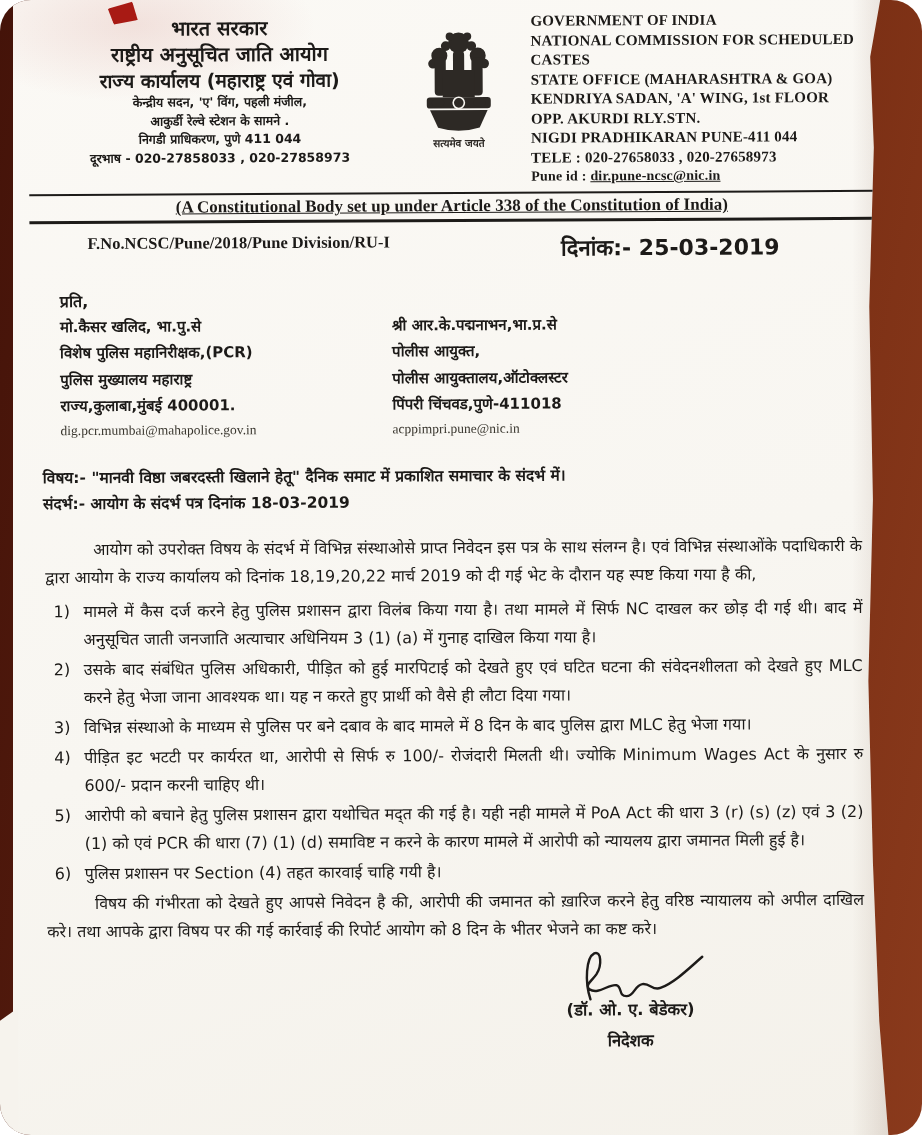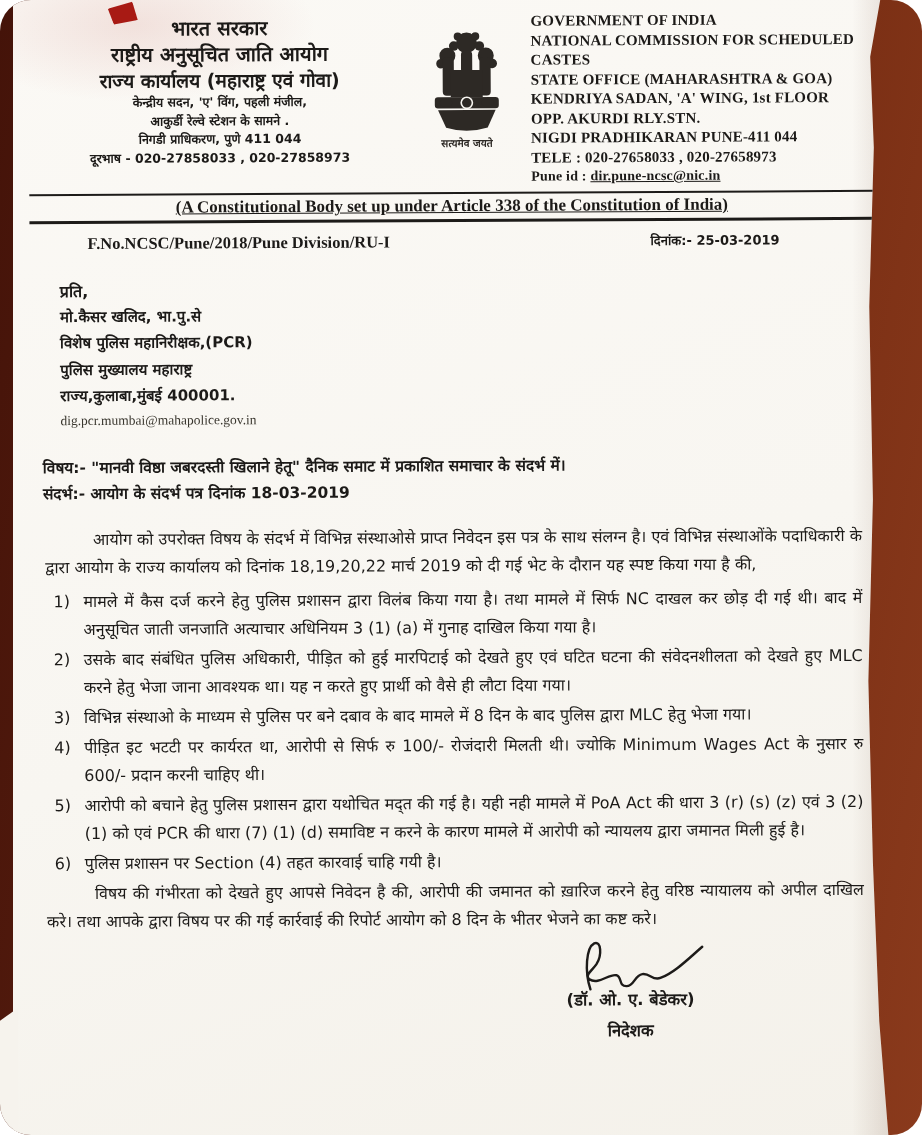--- a/index.html
+++ b/index.html
@@ -19,36 +19,36 @@
        transform:rotate(-28deg);clip-path:polygon(8% 0,100% 22%,86% 100%,0 70%);}
   .content{position:relative;padding:8px 46px 0 18px;transform:rotate(-0.3deg);}
 
   
   .lh{display:flex;align-items:flex-start;}
   .lh-hindi{width:382px;text-align:center;font-weight:bold;line-height:1.32;padding-top:6px;}
   .lh-hindi .h1{font-size:20px;}
   .lh-hindi .h2{font-size:20px;}
   .lh-hindi .h3{font-size:19px;}
   .lh-hindi .s{font-size:12.5px;line-height:1.5;}
-  .lh-emblem{width:112px;display:flex;justify-content:center;padding-top:12px;}
+  .lh-emblem{width:112px;display:flex;padding-top:12px;}
   .lh-eng{flex:1;padding-left:8px;padding-top:4px;
           font-family:"Liberation Serif",serif;font-weight:bold;font-size:15px;line-height:1.3;
           letter-spacing:.2px;}
   .lh-eng .email-line{font-size:14px;}
   .lh-eng .email{text-decoration:underline;margin-top:11px;}
 
   
   .band{margin-top:6px;border-top:2px solid #1d1b19;border-bottom:3px solid #1d1b19;
         padding:2px 0 3px 0;text-align:center;}
   .band span{font-family:"Liberation Serif",serif;font-weight:bold;font-size:17px;
         text-decoration:underline;}
 
   .fno-row{display:flex;justify-content:space-between;padding:10px 95px 0 58px;}
   .fno{font-family:"Liberation Serif",serif;font-weight:bold;font-size:16.5px;}
-  .ldate{font-weight:bold;font-size:13px;}
+  .ldate{font-weight:bold;font-size:22px;}
 
   .prati{padding:26px 0 2px 30px;font-weight:bold;font-size:16px;}
   .addr-row{display:flex;padding-left:30px;}
   .addr{line-height:1.75;font-size:15px;font-weight:bold;}
   .addr .mail{font-family:"Liberation Serif",serif;font-weight:normal;font-size:13.5px;color:#3a372f;}
   .addr.c1{width:332px;}
   .addr.c2{width:262px;}
   .addr.c3{width:280px;}
 
   .subject{padding:22px 10px 0 12px;font-weight:bold;font-size:15.5px;line-height:1.7;}
@@ -135,20 +135,27 @@
 
       <div class="prati">प्रति,</div>
       <div class="addr-row">
         <div class="addr c1">
           <div>मो.कैसर खलिद, भा.पु.से</div>
           <div>विशेष पुलिस महानिरीक्षक,(PCR)</div>
           <div>पुलिस मुख्यालय महाराष्ट्र</div>
           <div>राज्य,कुलाबा,मुंबई 400001.</div>
           <div class="mail">dig.pcr.mumbai@mahapolice.gov.in</div>
         </div>
+        <div class="addr c2">
+          <div>श्री आर.के.पद्मनाभन,भा.प्र.से</div>
+          <div>पोलीस आयुक्त,</div>
+          <div>पोलीस आयुक्तालय,ऑटोक्लस्टर</div>
+          <div>पिंपरी चिंचवड,पुणे-411018</div>
+          <div class="mail">acppimpri.pune@nic.in</div>
+        </div>
       </div>
 
       <div class="subject">
         <div>विषय:- "मानवी विष्ठा जबरदस्ती खिलाने हेतू"  दैनिक समाट में प्रकाशित समाचार के संदर्भ में।</div>
         <div>संदर्भ:- आयोग के संदर्भ पत्र दिनांक 18-03-2019</div>
       </div>
 
       <div class="para">आयोग को उपरोक्त विषय के संदर्भ में विभिन्न संस्थाओसे प्राप्त निवेदन इस पत्र के साथ संलग्न है। एवं विभिन्न संस्थाओंके पदाधिकारी के द्वारा आयोग के राज्य कार्यालय को दिनांक 18,19,20,22 मार्च 2019 को दी गई भेट के दौरान यह स्पष्ट किया गया है की,</div>
 
       <div class="list">

